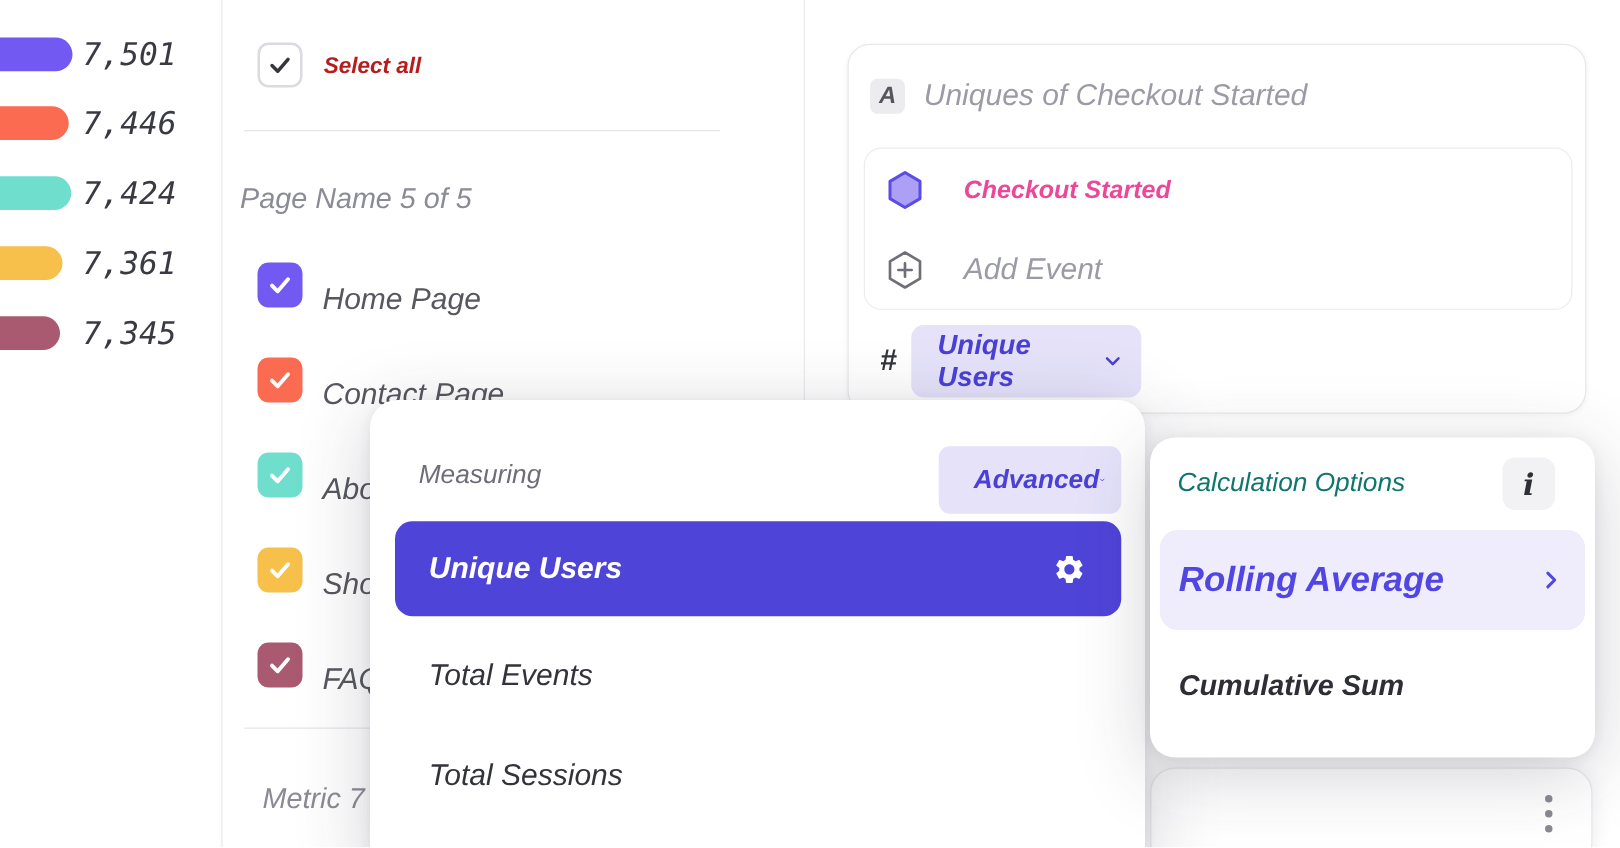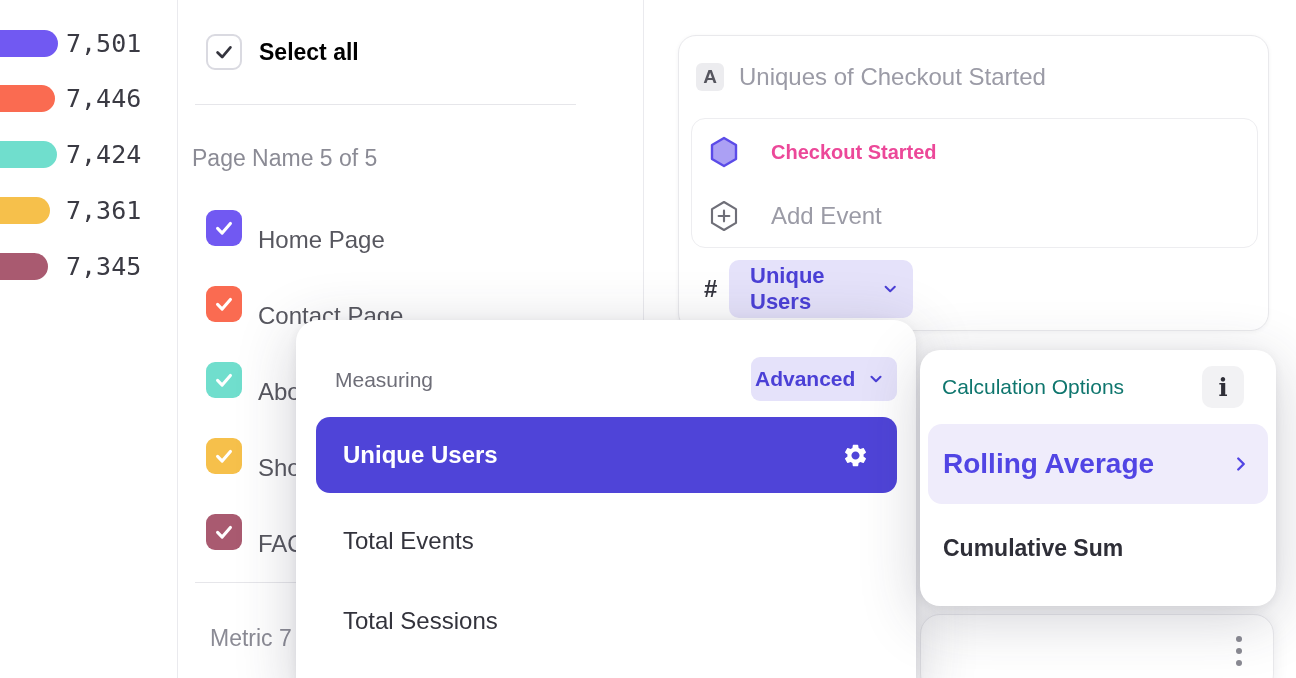--- a/index.html
+++ b/index.html
@@ -1,20 +1,21 @@
 <!DOCTYPE html>
 <html><head>
 <meta charset="utf-8">
 <style>
   * { margin:0; padding:0; box-sizing:border-box; }
   html,body { background:#fff; }
   #app {
     position:relative; width:1296px; height:678px; overflow:hidden;
     background:#ffffff; font-family:"Liberation Sans", sans-serif;
     color:#33333C;
+    font-style:italic;
   }
   .abs { position:absolute; }
 
   
   .bar-row { position:absolute; left:0; height:27px; }
   .bar {
     position:absolute; left:-14px; top:0; height:27px;
     padding-left:14px; box-sizing:content-box; border-radius:13.5px;
   }
   .bar-value {
@@ -28,21 +29,21 @@
 
   
   .checkbox {
     position:absolute; width:36px; height:36px; border-radius:9px;
     display:flex; align-items:center; justify-content:center;
   }
   .checkbox.plain { background:#fff; border:2px solid #DADAE1; color:#35353E; }
   .checkbox.filled { color:#ffffff; }
   .checkbox svg { width:22px; height:22px; }
   .legend-label { position:absolute; left:258px; font-size:24px; font-weight:500; color:#57575F; line-height:36px; white-space:nowrap;margin-top:12px; }
-  .select-all-label { position:absolute; left:259px; top:34px; font-size:23px; font-weight:600; color:#000000; line-height:36px; }
+  .select-all-label { position:absolute; left:259px; top:34px; font-size:18px; font-weight:600; color:#b91c1c; line-height:36px; }
   .muted { color:#8B8B95; }
 
   
   .card {
     position:absolute; background:#fff; border:1px solid #E9E9EC; border-radius:18px;
     box-shadow:0 1px 4px rgba(30,30,50,0.05);
   }
   .series-badge {
     position:absolute; width:28px; height:28px; border-radius:6px; background:#ECECEF;
     color:#55555E; font-size:19px; font-weight:700; display:flex; align-items:center; justify-content:center;
@@ -194,21 +195,21 @@
   <div class="card" style="left:920px; top:614px; width:354px; height:80px; border-radius:20px; box-shadow:0 2px 16px rgba(30,30,50,0.08);">
     <div class="kebab" style="left:315px; top:21px;">
         <i></i>
         <i></i>
         <i></i>
       </div>
   </div>
 
   <div class="popup" style="left:296px; top:320px; width:620px; height:380px;">
     <div class="abs menu-title" style="left:39px; top:40px; line-height:40px;">Measuring</div>
-    <div class="chip" style="left:455px; top:37px; width:146px; height:44px; padding:0 12px 0 4px; font-size:21px; justify-content:space-between; border-radius:9px;">
+    <div class="chip" style="left:455px; top:37px; width:146px; height:54px; padding:0 12px 0 28px; font-size:21px; justify-content:space-between; border-radius:9px;">
       <span>Advanced</span>
       <svg viewBox="0 0 24 24" width="18" height="18">
           <polyline points="6,9 12,15 18,9" fill="none" stroke-width="2.8" stroke-linecap="round" stroke-linejoin="round"></polyline>
         </svg>
     </div>
 
     <div class="selected-row" style="left:20px; top:97px; width:581px; height:76px; padding:0 28px 0 27px; justify-content:space-between; background:#4F44D8;">
       <span>Unique Users</span>
       <svg viewBox="0 0 24 24" width="27" height="27" fill="#ffffff">
           <path d="M19.14,12.94c0.04-0.3,0.06-0.61,0.06-0.94c0-0.32-0.02-0.64-0.07-0.94l2.03-1.58c0.18-0.14,0.23-0.41,0.12-0.61l-1.92-3.32c-0.12-0.22-0.37-0.29-0.59-0.22l-2.39,0.96c-0.5-0.38-1.03-0.7-1.62-0.94L14.4,2.81c-0.04-0.24-0.24-0.41-0.48-0.41h-3.84c-0.24,0-0.43,0.17-0.47,0.41L9.25,5.35C8.66,5.59,8.12,5.92,7.63,6.29L5.24,5.33c-0.22-0.08-0.47,0-0.59,0.22L2.74,8.87C2.62,9.08,2.66,9.34,2.86,9.48l2.03,1.58C4.84,11.36,4.8,11.69,4.8,12s0.02,0.64,0.07,0.94l-2.03,1.58c-0.18,0.14-0.23,0.41-0.12,0.61l1.92,3.32c0.12,0.22,0.37,0.29,0.59,0.22l2.39-0.96c0.5,0.38,1.03,0.7,1.62,0.94l0.36,2.54c0.05,0.24,0.24,0.41,0.48,0.41h3.84c0.24,0,0.44-0.17,0.47-0.41l0.36-2.54c0.59-0.24,1.13-0.56,1.62-0.94l2.39,0.96c0.22,0.08,0.47,0,0.59-0.22l1.92-3.32c0.12-0.22,0.07-0.47-0.12-0.61L19.14,12.94z M12,15.6c-1.98,0-3.6-1.62-3.6-3.6s1.62-3.6,3.6-3.6s3.6,1.62,3.6,3.6S13.98,15.6,12,15.6z"></path>

